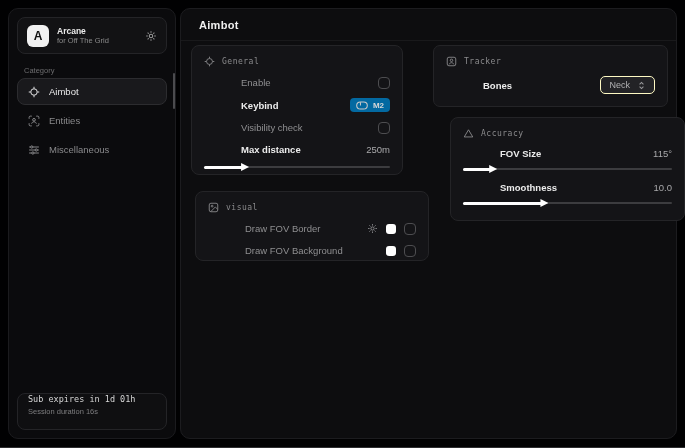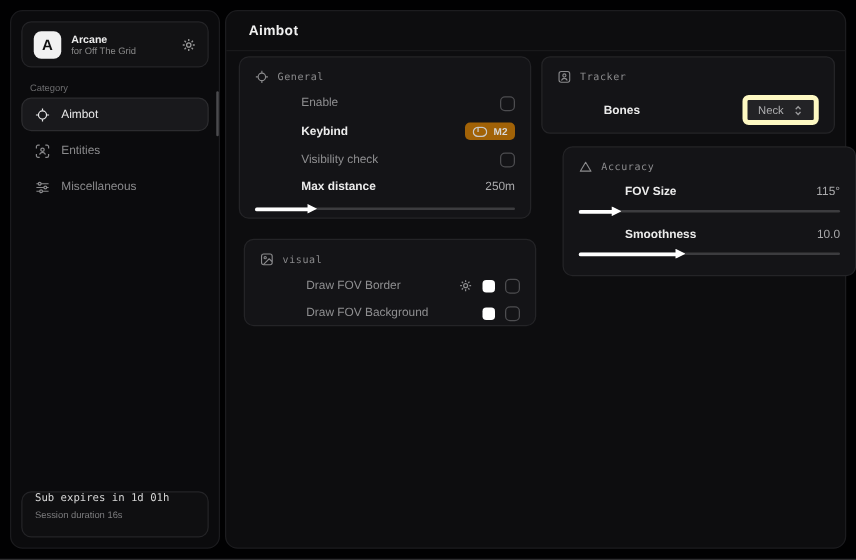--- a/index.html
+++ b/index.html
@@ -39,46 +39,46 @@
 
   
   .main { position:absolute; left:180px; top:8px; width:497px; height:431px;
           background:#0d0d0f; border:1px solid #1c1c1f; border-radius:10px; }
   .main-header { height:32px; display:flex; align-items:center; padding:0 18px;
                  border-bottom:1px solid #19191b; }
   .main-title { font-size:11px; font-weight:bold; color:#f0f0f0; letter-spacing:0.3px; }
 
   .card { position:absolute; background:#141417; border:1px solid #242427; border-radius:8px;
           padding:10px 12px; }
-  .card-general   { left:10px;  top:36px;  width:234px; height:130px; }
+  .card-general   { left:10px;  top:36px;  width:212px; height:130px; }
   .card-visual    { left:14px;  top:182px; width:234px; height:70px;  }
   .card-tracker   { left:252px; top:36px;  width:235px; height:62px;border-radius:7px;  }
   .card-accuracy  { left:269px; top:108px; width:235px; height:104px;  }
 
   .card-head { display:flex; align-items:center; gap:7px; color:#8b8b8d;
                font-family:"DejaVu Sans Mono", monospace; font-size:8px; letter-spacing:0.5px; }
   .card-head .icon { display:flex; }
 
   .row { display:flex; align-items:center; justify-content:space-between; margin-top:9px; min-height:13px;margin-left:37px; }
   .row-label { font-size:9.5px; color:#8f8f91; }
   .row-label.bright { color:#ececec; font-weight:bold; }
   .row-value { font-size:9.5px; color:#a9a9ab; }
   .row-right { display:flex; align-items:center; gap:8px; }
 
   .checkbox { width:12px; height:12px; border:1.5px solid #4d4d50; border-radius:4px;
               background:transparent; cursor:pointer; }
   .swatch { width:10px; height:10px; background:#ffffff; border-radius:3px; cursor:pointer; }
   .row-gear { color:#8d8d8f; display:flex; cursor:pointer; }
 
-  .keybind { display:inline-flex; align-items:center; gap:5px; background:#a16207;
+  .keybind { display:inline-flex; align-items:center; gap:5px; background:#0369a1;
              border-radius:4px; padding:2.5px 6px; color:#d8d8d8; font-size:8px; font-weight:bold; cursor:pointer; }
   .keybind .icon { display:flex; color:#c9c9c9; }
 
   .select { display:inline-flex; align-items:flex-end; gap:7px; background:#232326;
-            border:4px solid #fef9c3; border-radius:5px; padding:3px 8px;
+            border:1px solid #fef9c3; border-radius:5px; padding:3px 8px;
             color:#b0b0b2; font-size:9px; cursor:pointer; }
   .select .icon { display:flex; color:#9a9a9c; }
 
   .slider { position:relative; height:8px; margin-top:7px; cursor:pointer; }
   .slider-track { position:absolute; left:0; right:0; top:3px; height:2px; background:#3c3c3f; border-radius:1px; }
   .slider-fill { position:absolute; left:0; top:2.5px; height:3px; background:#ffffff; border-radius:2px; }
   .slider-thumb { position:absolute; top:0px; width:8px; height:8px; background:#ffffff;
                   clip-path:polygon(0 0, 100% 50%, 0 100%); margin-left:-2px; }
 </style>
 </head>

